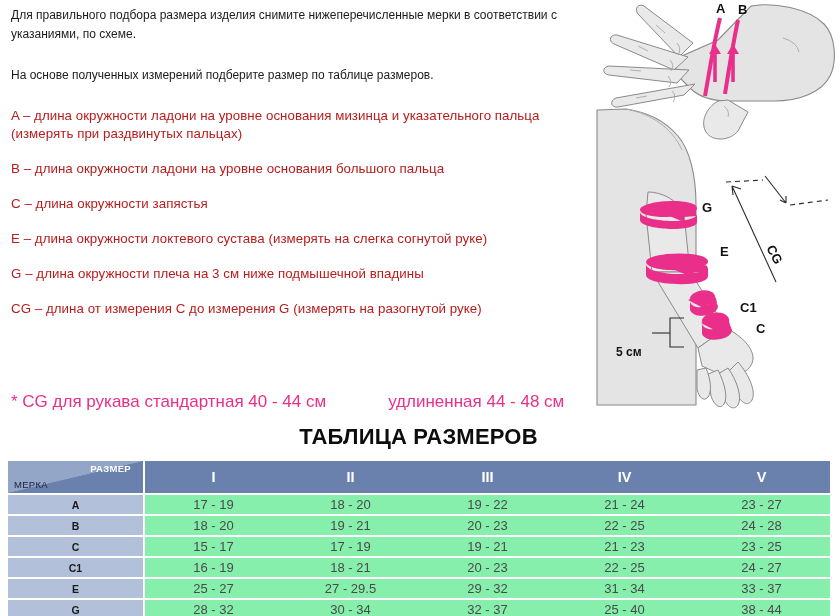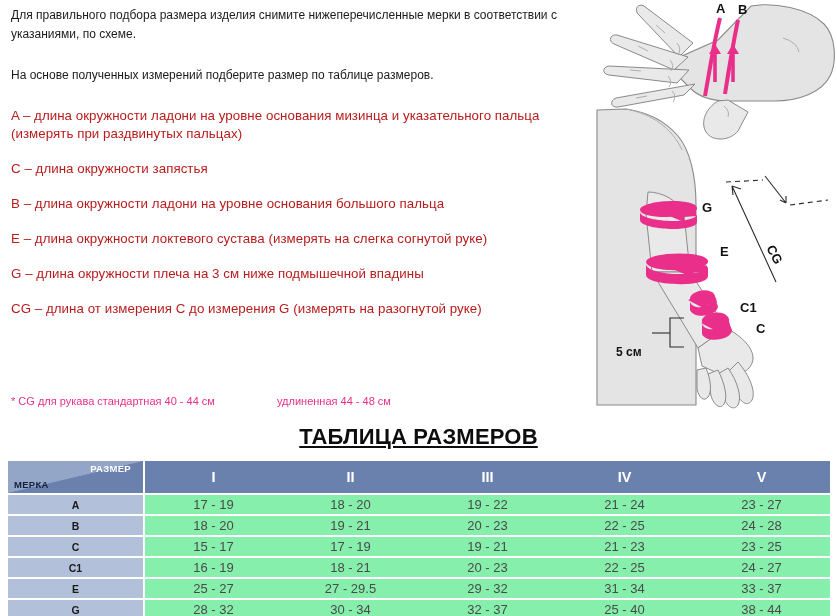--- a/index.html
+++ b/index.html
@@ -45,21 +45,21 @@
     line-height: 18px;
     margin-bottom: 17px;
     letter-spacing: 0.05px;
   }
   .measure-line:last-child { margin-bottom: 4px; }
 
   #cg-note {
     position: absolute;
     left: 11px; top: 393px;
     color: #ea2f8a;
-    font-size: 11px;
+    font-size: 17px;
     line-height: 17px;
     white-space: nowrap;
   }
   #cg-note .gap { display: inline-block; width: 62px; }
 
   
   #illustration {
     position: absolute;
     left: 578px; top: 0;
     width: 259px; height: 418px;
@@ -69,21 +69,20 @@
   
   #table-title {
     position: absolute;
     left: 0; top: 424px;
     width: 837px;
     text-align: center;
     font-size: 22px;
     font-weight: bold;
     color: #0d0d0d;
     letter-spacing: 0.2px;
-    text-decoration: underline;
   }
 
   #size-table {
     position: absolute;
     left: 8px; top: 461px;
     width: 822px;
     border-collapse: separate;
     border-spacing: 0;
   }
   #size-table td, #size-table th {
@@ -112,21 +111,21 @@
     color: #ffffff;
     font-size: 9.5px;
     font-weight: bold;
     letter-spacing: 0.3px;
   }
   .hdr-corner .lbl-measure {
     position: absolute;
     left: 6px; bottom: 3px;
     color: #14213d;
     font-size: 9.5px;
-    font-weight: bold;
+    font-weight: normal;
     letter-spacing: 0.3px;
   }
   .hdr-cell {
     height: 32px;
     background: #6b81ad;
     color: #ffffff;
     font-size: 14.5px;
     font-weight: bold;
     text-align: center;
     vertical-align: middle;
@@ -164,22 +163,22 @@
 <body>
 
 <div id="top-section">
 
   <div id="instructions">
     <p class="intro-para" id="intro-1">Для правильного подбора размера изделия снимите нижеперечисленные мерки в соответствии с указаниями, по схеме.</p>
     <p class="intro-para" id="intro-2">На основе полученных измерений подберите размер по таблице размеров.</p>
 
     <div id="measure-list">
       <div class="measure-line">A – длина окружности ладони на уровне основания мизинца и указательного пальца (измерять при раздвинутых пальцах)</div>
+      <div class="measure-line">B – длина окружности ладони на уровне основания большого пальца</div>
       <div class="measure-line">C – длина окружности запястья</div>
-      <div class="measure-line">B – длина окружности ладони на уровне основания большого пальца</div>
       <div class="measure-line">E – длина окружности локтевого сустава (измерять на слегка согнутой руке)</div>
       <div class="measure-line">G – длина окружности плеча на 3 см ниже подмышечной впадины</div>
       <div class="measure-line">CG – длина от измерения C до измерения G (измерять на разогнутой руке)</div>
     </div>
   </div>
 
   <div id="cg-note"><span>* CG для рукава  стандартная 40 - 44 см</span><span class="gap"></span><span>удлиненная 44 - 48 см</span></div>
 
   <div id="illustration">
     <svg width="259" height="418" viewBox="0 0 259 418" xmlns="http://www.w3.org/2000/svg">

